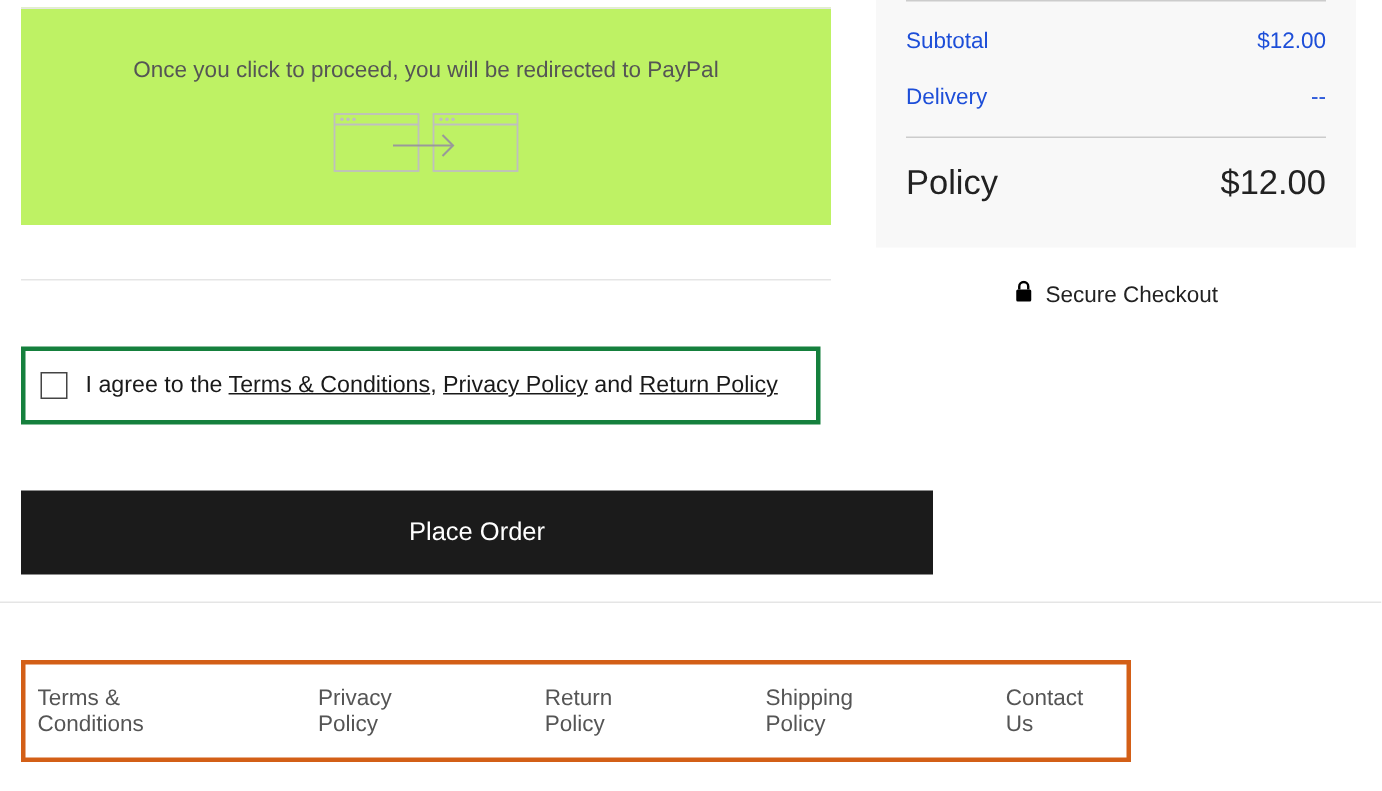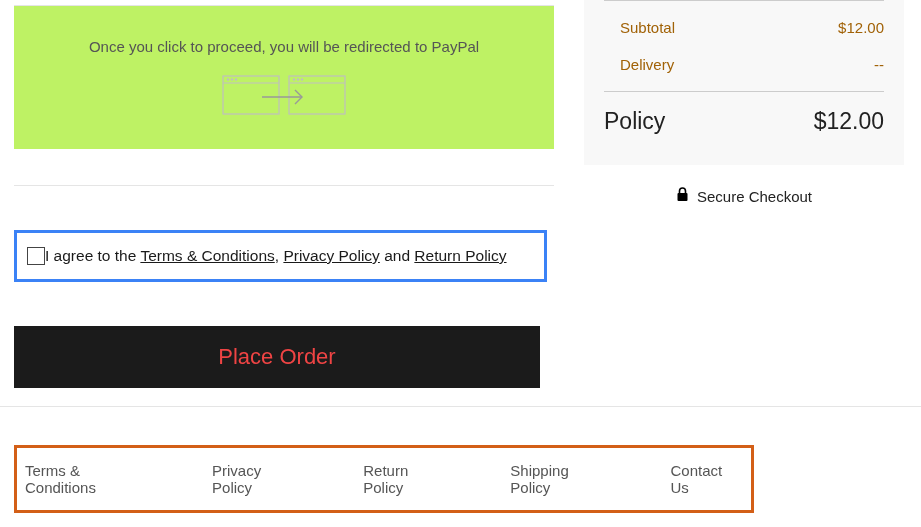--- a/index.html
+++ b/index.html
@@ -37,70 +37,69 @@
     }
     .redirect-svg {
       display: inline-block;
     }
     .left-divider {
       border: none;
       border-top: 1px solid #e5e5e5;
       margin-top: 36px;
     }
     .highlight-consent {
-      border: 3px solid #3b82f6;
+      border: 3px solid #15803d;
       padding: 14px 10px;
       margin-top: 44px;
       display: flex;
       align-items: center;
-      gap: 0;
+      gap: 12px;
       width: 533px;
     }
     .chk {
       width: 18px;
       height: 18px;
       border: 1.5px solid #444;
       flex-shrink: 0;
       background: #fff;
     }
     .consent-text {
       font-size: 15.5px;
       color: #1a1a1a;
     }
     .consent-text a {
       color: #1a1a1a;
       text-decoration: underline;
     }
     .place-order-btn {
       display: block;
-      width: 526px;
+      width: 608px;
       background: #1b1b1b;
-      color: #ef4444;
-      border: none;
-      font-size: 22px;
+      color: #ffffff;
+      border: none;
+      font-size: 17px;
       padding: 18px 0;
       margin-top: 44px;
       cursor: pointer;
     }
     .summary-box {
       background: #f8f8f8;
       padding: 0 20px 24px;
     }
     .summary-hr {
       border: none;
       border-top: 1px solid #ccc;
       margin: 0;
     }
     .summary-row {
       display: flex;
       justify-content: space-between;
       font-size: 15px;
-      color: #a16207;
+      color: #1d4ed8;
       padding: 10px 0;
-      margin-left: 16px;
     }
     .summary-rows {
       padding: 8px 0;
     }
     .total-row {
       display: flex;
       justify-content: space-between;
       font-size: 23px;
       color: #222;
       padding: 16px 0 6px;

